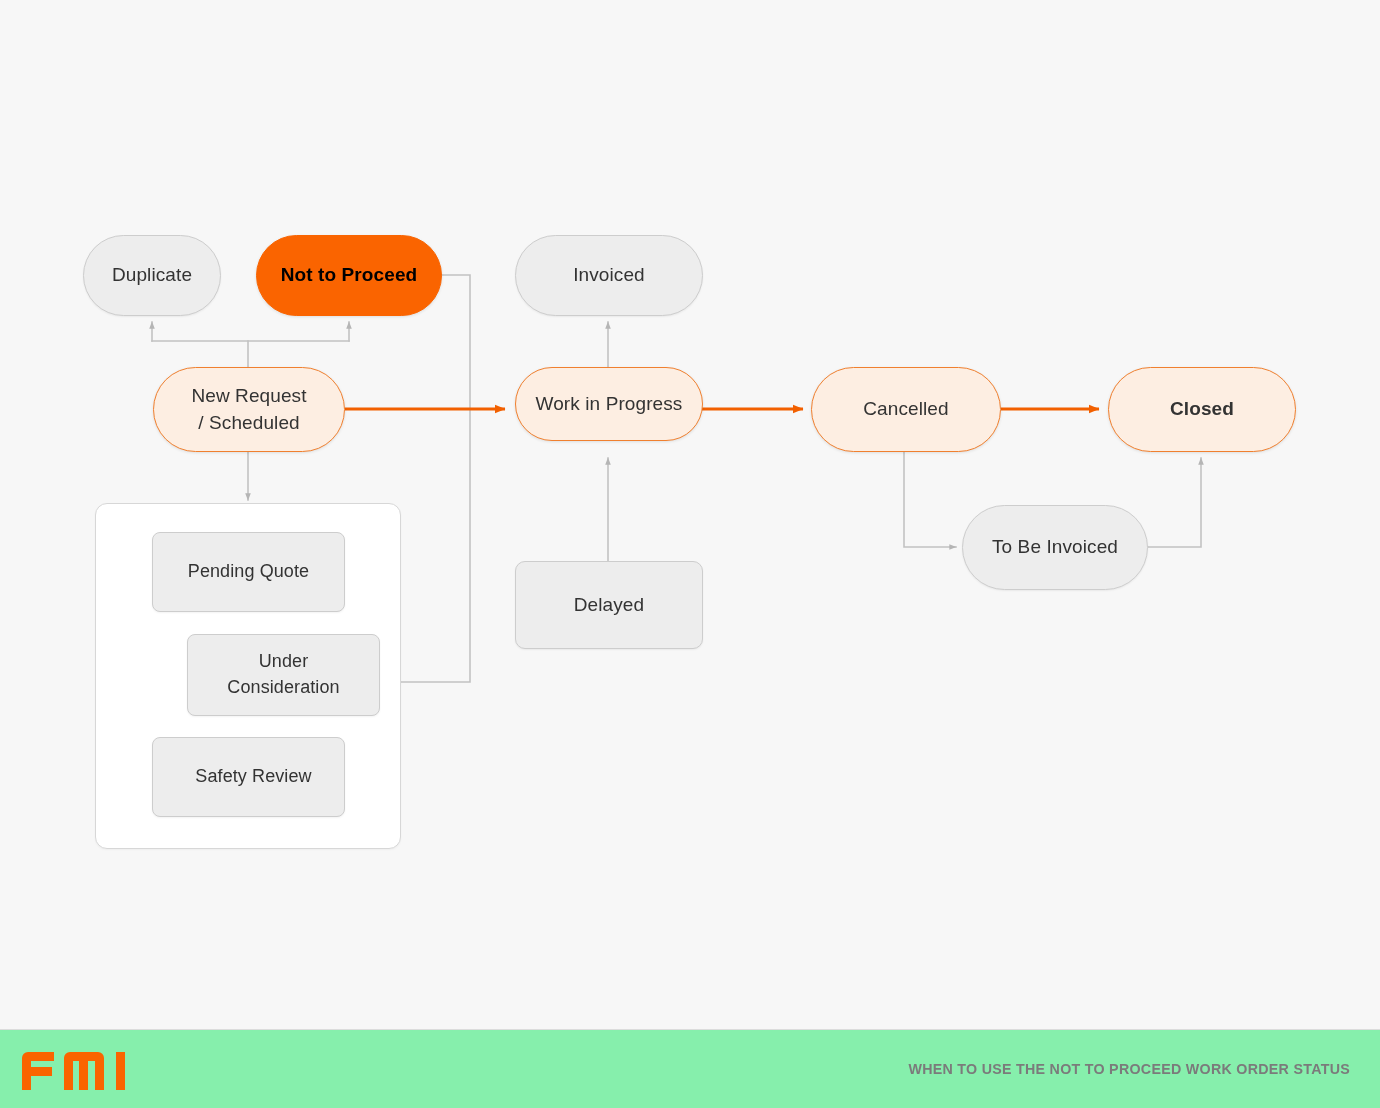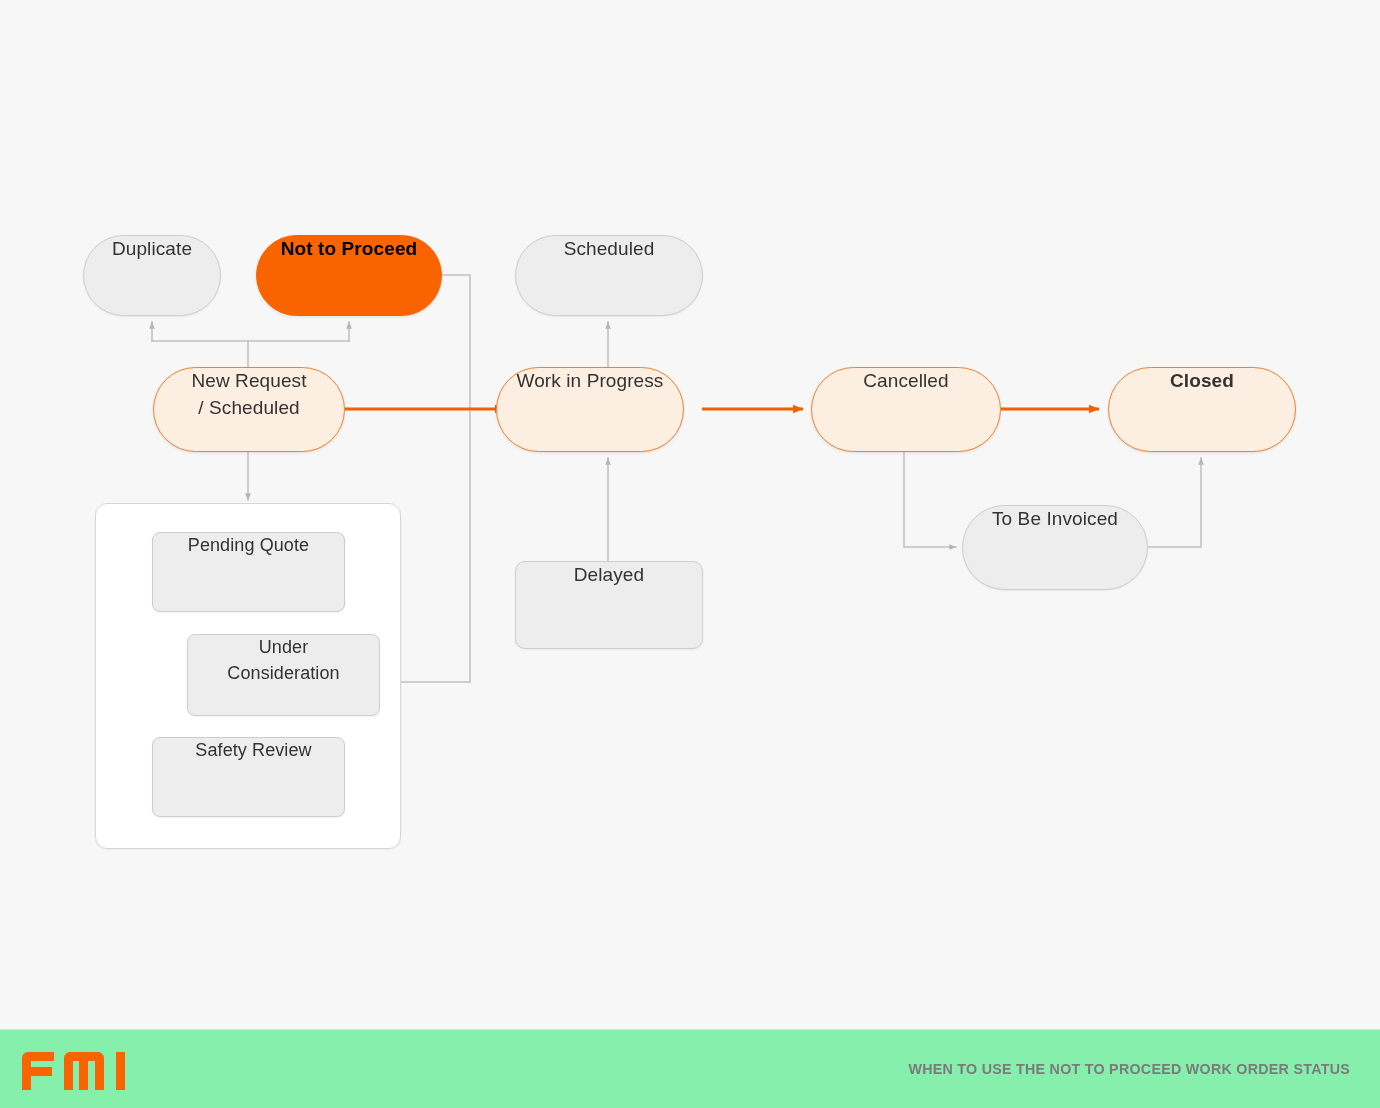--- a/index.html
+++ b/index.html
@@ -11,21 +11,21 @@
     position:relative;
   }
   #canvas{
     position:absolute;left:0;top:0;width:1380px;height:1029px;
     background:#f7f7f7;
   }
   #edges{position:absolute;left:0;top:0;width:1380px;height:1029px;}
 
   .node{
     position:absolute;
-    display:flex;align-items:flex-start;justify-content:center;
+    display:flex;align-items:center;justify-content:center;
     text-align:center;
     box-sizing:border-box;
     font-size:19px;
     line-height:1.42;
     color:#333333;
     letter-spacing:0.1px;
   }
   .n-gray{
     background:#ededed;
     border:1px solid #cdcdcd;
@@ -143,31 +143,31 @@
 
   <div class="node n-gray" style="left:83px;top:235px;width:138px;height:81px;">
     <span>Duplicate</span>
   </div>
 
   <div class="node n-orange" style="left:256px;top:235px;width:186px;height:81px;">
     <span>Not to Proceed</span>
   </div>
 
   <div class="node n-gray" style="left:515px;top:235px;width:188px;height:81px;">
-    <span>Scheduled</span>
+    <span>Invoiced</span>
   </div>
 
   <div class="node n-peach" style="left:153px;top:367px;width:192px;height:85px;">
     <span>
       <span>New Request</span><br>
       <span>/ Scheduled</span>
     </span>
   </div>
 
-  <div class="node n-peach" style="left:496px;top:367px;width:188px;height:85px;">
+  <div class="node n-peach" style="left:515px;top:367px;width:188px;height:74px;">
     <span>Work in Progress</span>
   </div>
 
   <div class="node n-peach" style="left:811px;top:367px;width:190px;height:85px;">
     <span>Cancelled</span>
   </div>
 
   <div class="node n-peach" style="left:1108px;top:367px;width:188px;height:85px;font-weight:bold;">
     <span>Closed</span>
   </div>

